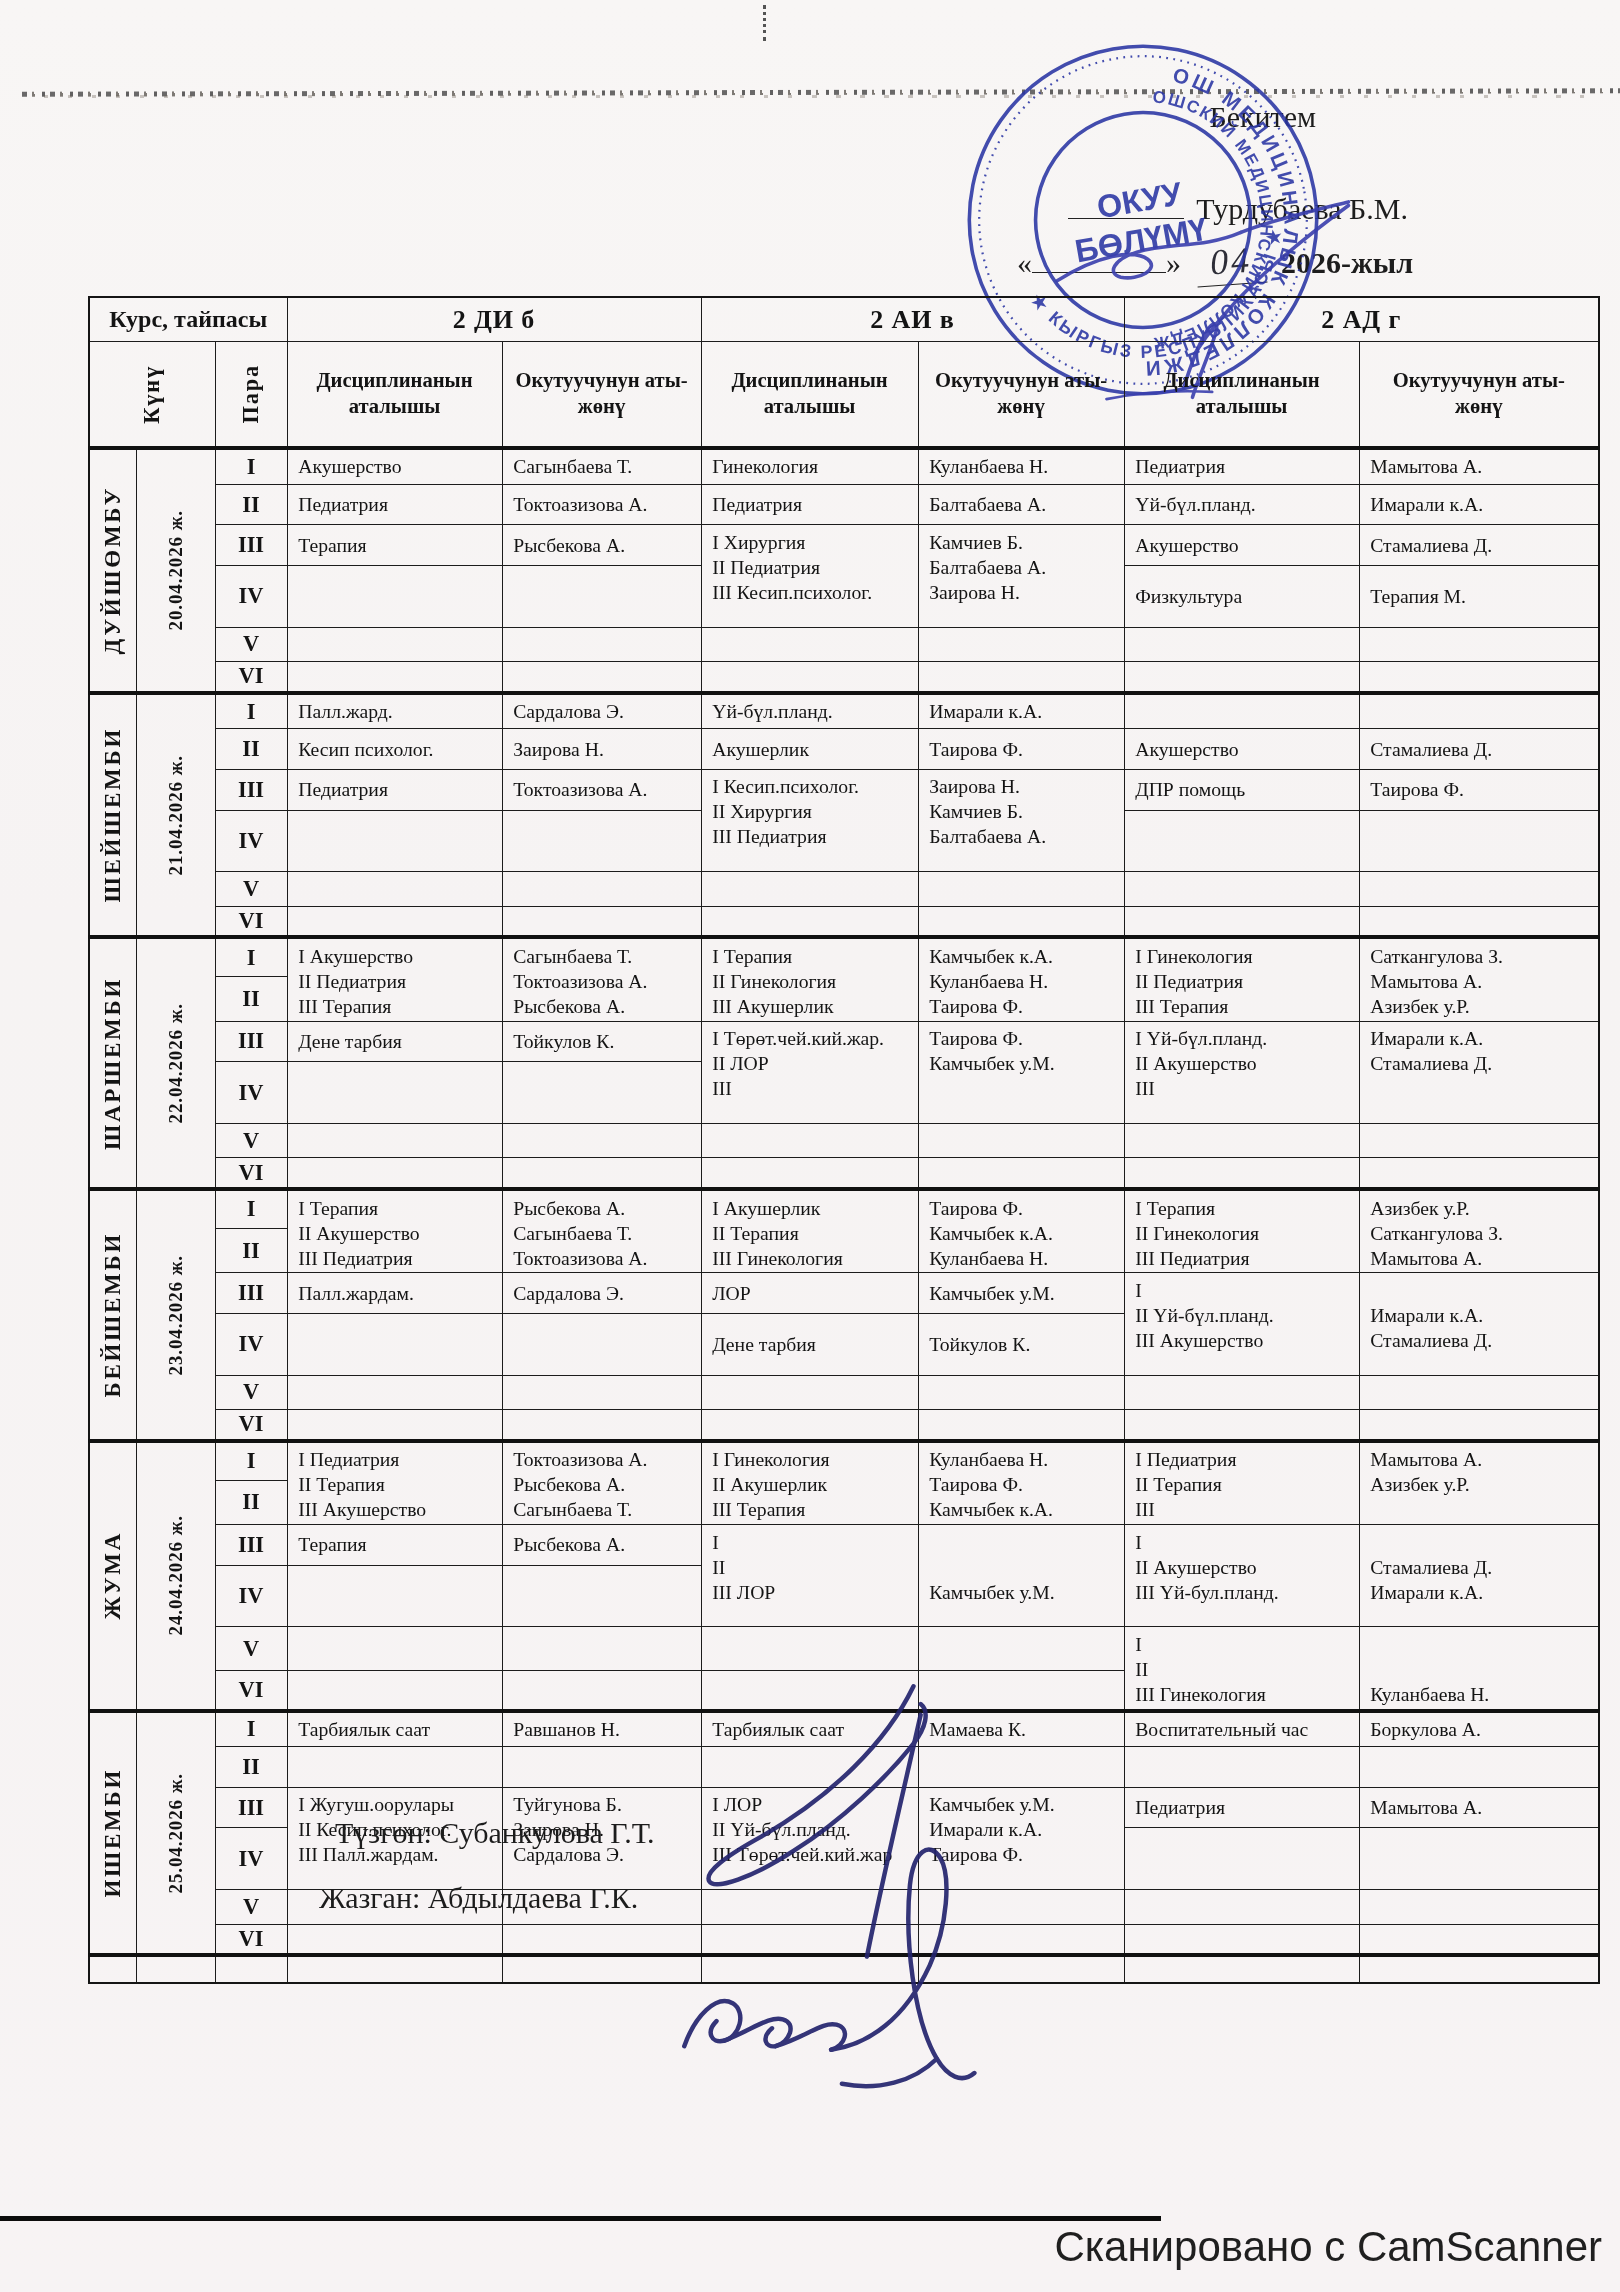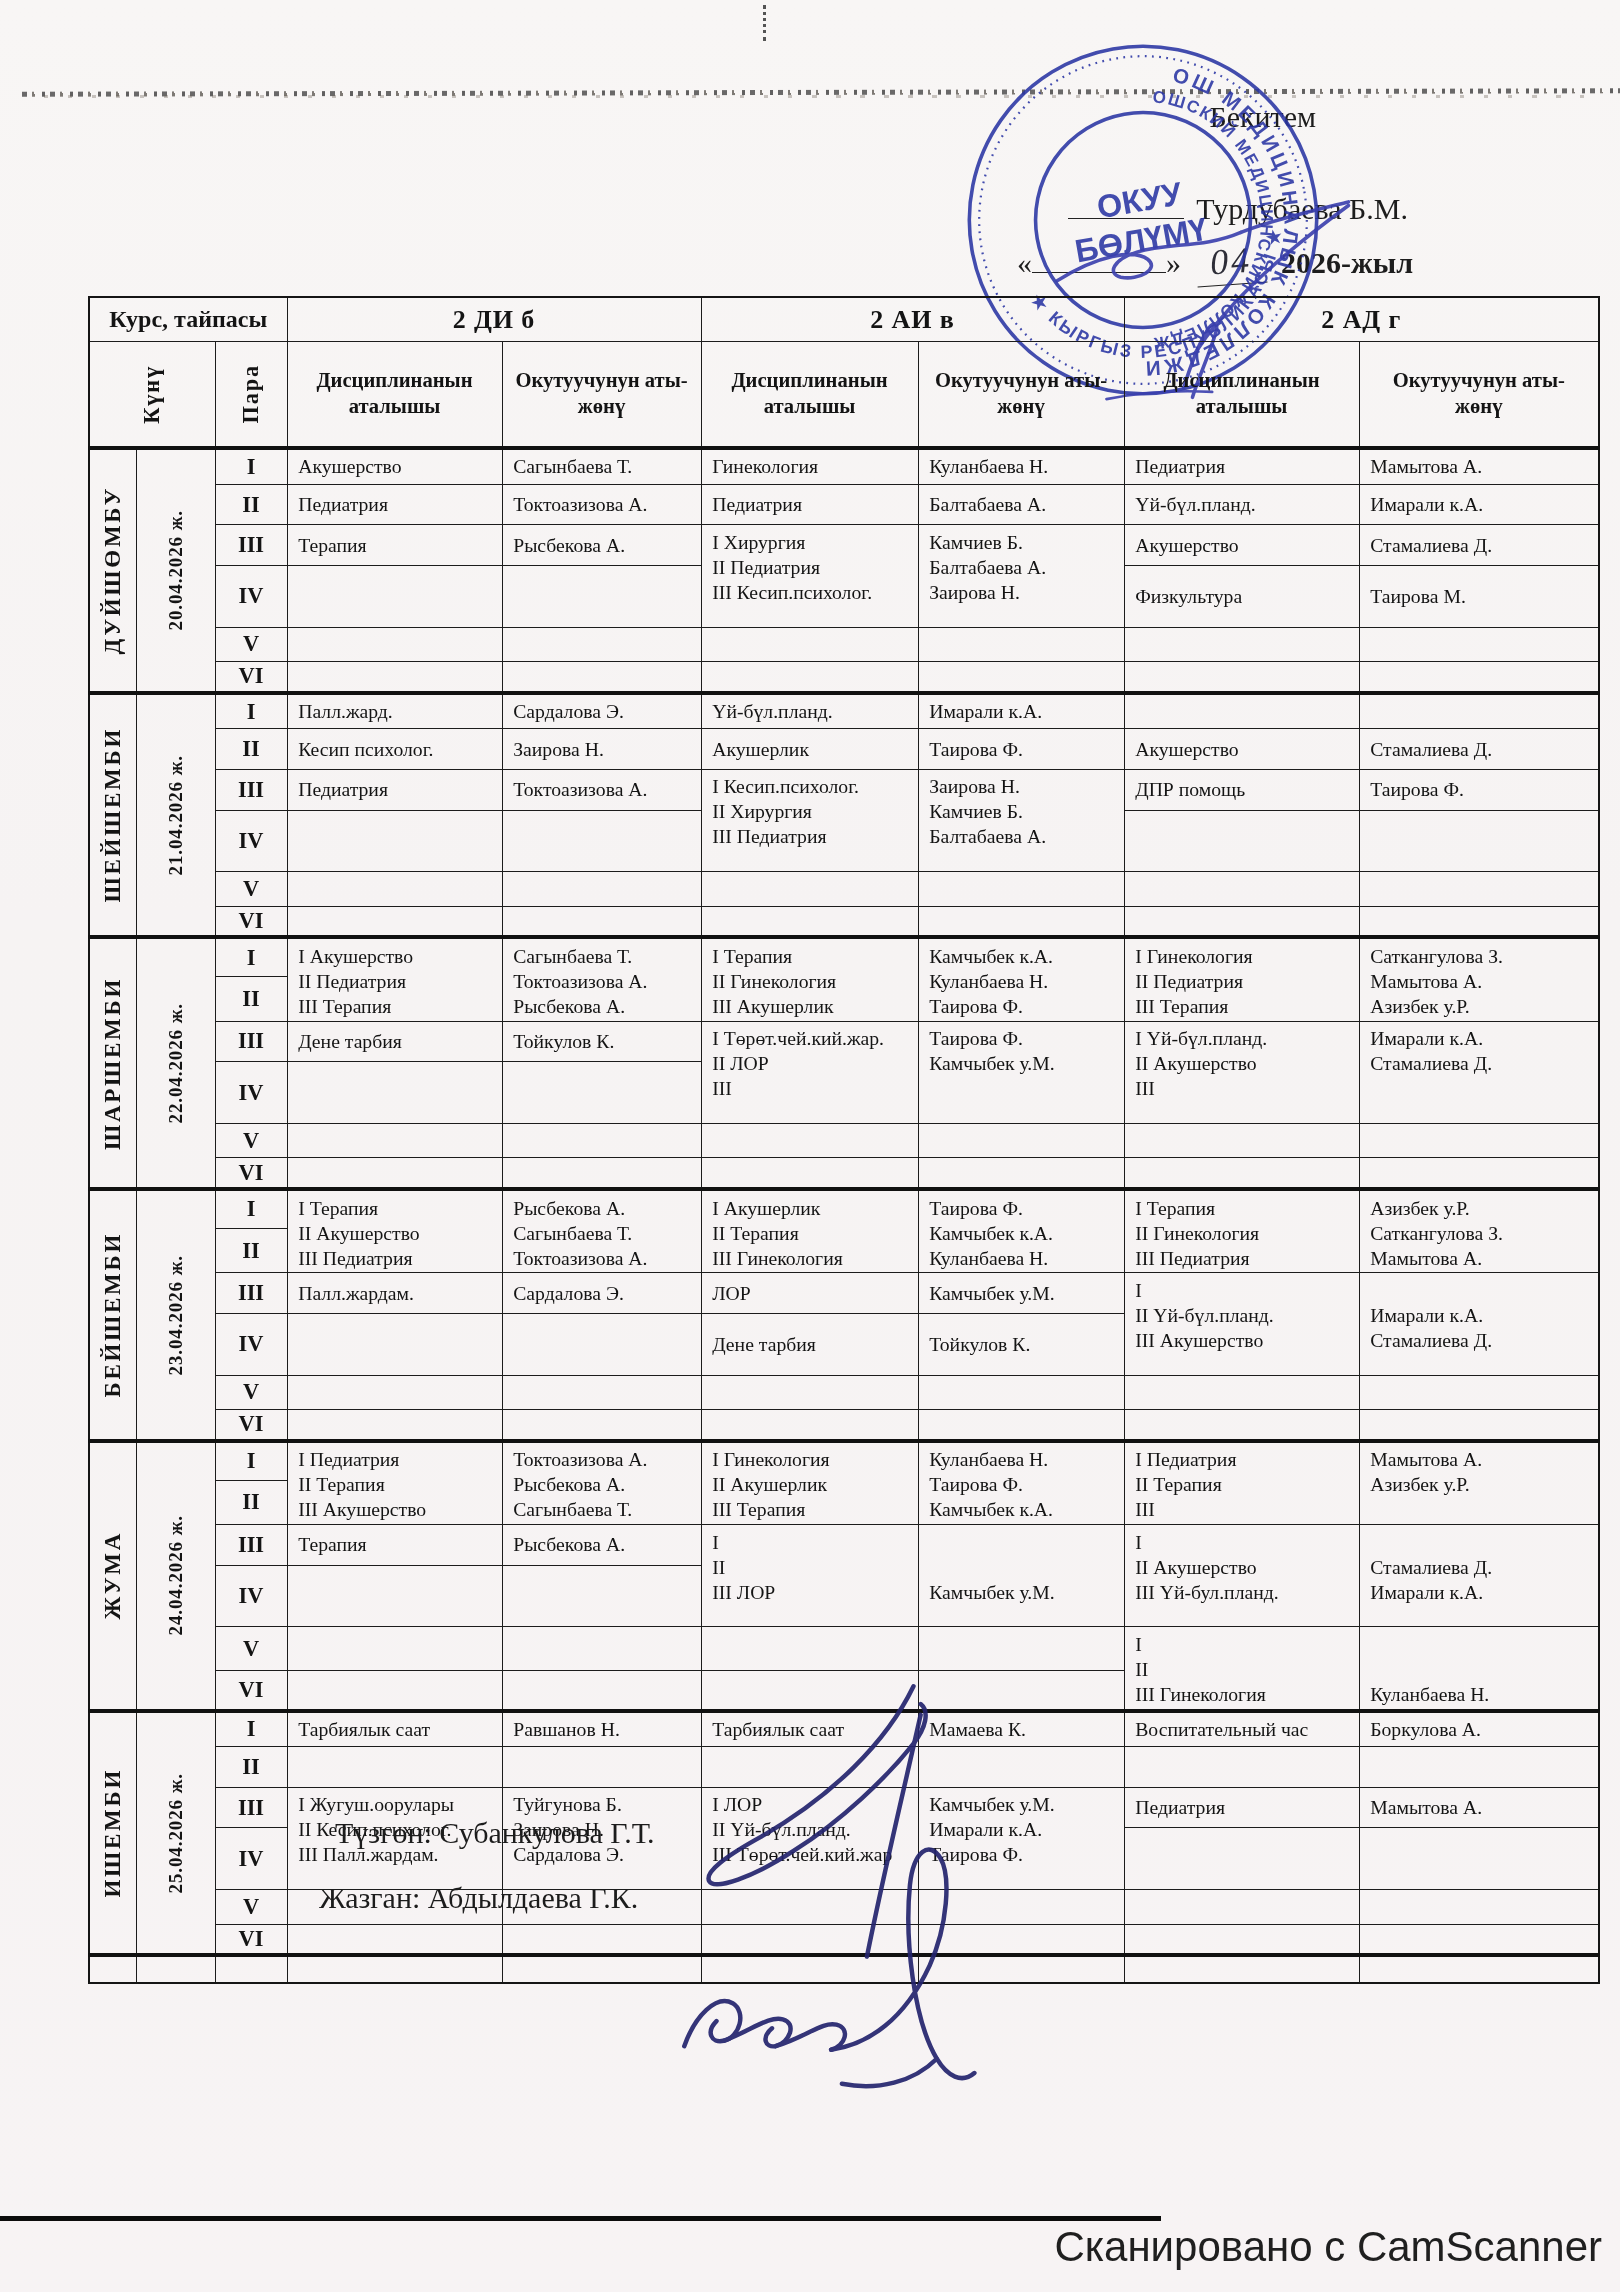--- a/index.html
+++ b/index.html
@@ -172,21 +172,21 @@
 Балтабаева А.
 Заирова Н.</td>
           <td class="disc" rowspan="1">Акушерство</td>
           <td class="teach" rowspan="1">Стамалиева Д.</td>
         </tr>
         <tr class="h3">
           <td class="paracell">IV</td>
           <td class="disc"></td>
           <td class="teach"></td>
           <td class="disc" rowspan="1">Физкультура</td>
-          <td class="teach" rowspan="1">Таирова М.</td>
+          <td class="teach" rowspan="1">Терапия М.</td>
         </tr>
         <tr class="h4">
           <td class="paracell">V</td>
           <td class="disc"></td>
           <td class="teach"></td>
           <td class="disc"></td>
           <td class="teach"></td>
           <td class="disc"></td>
           <td class="teach"></td>
         </tr>

